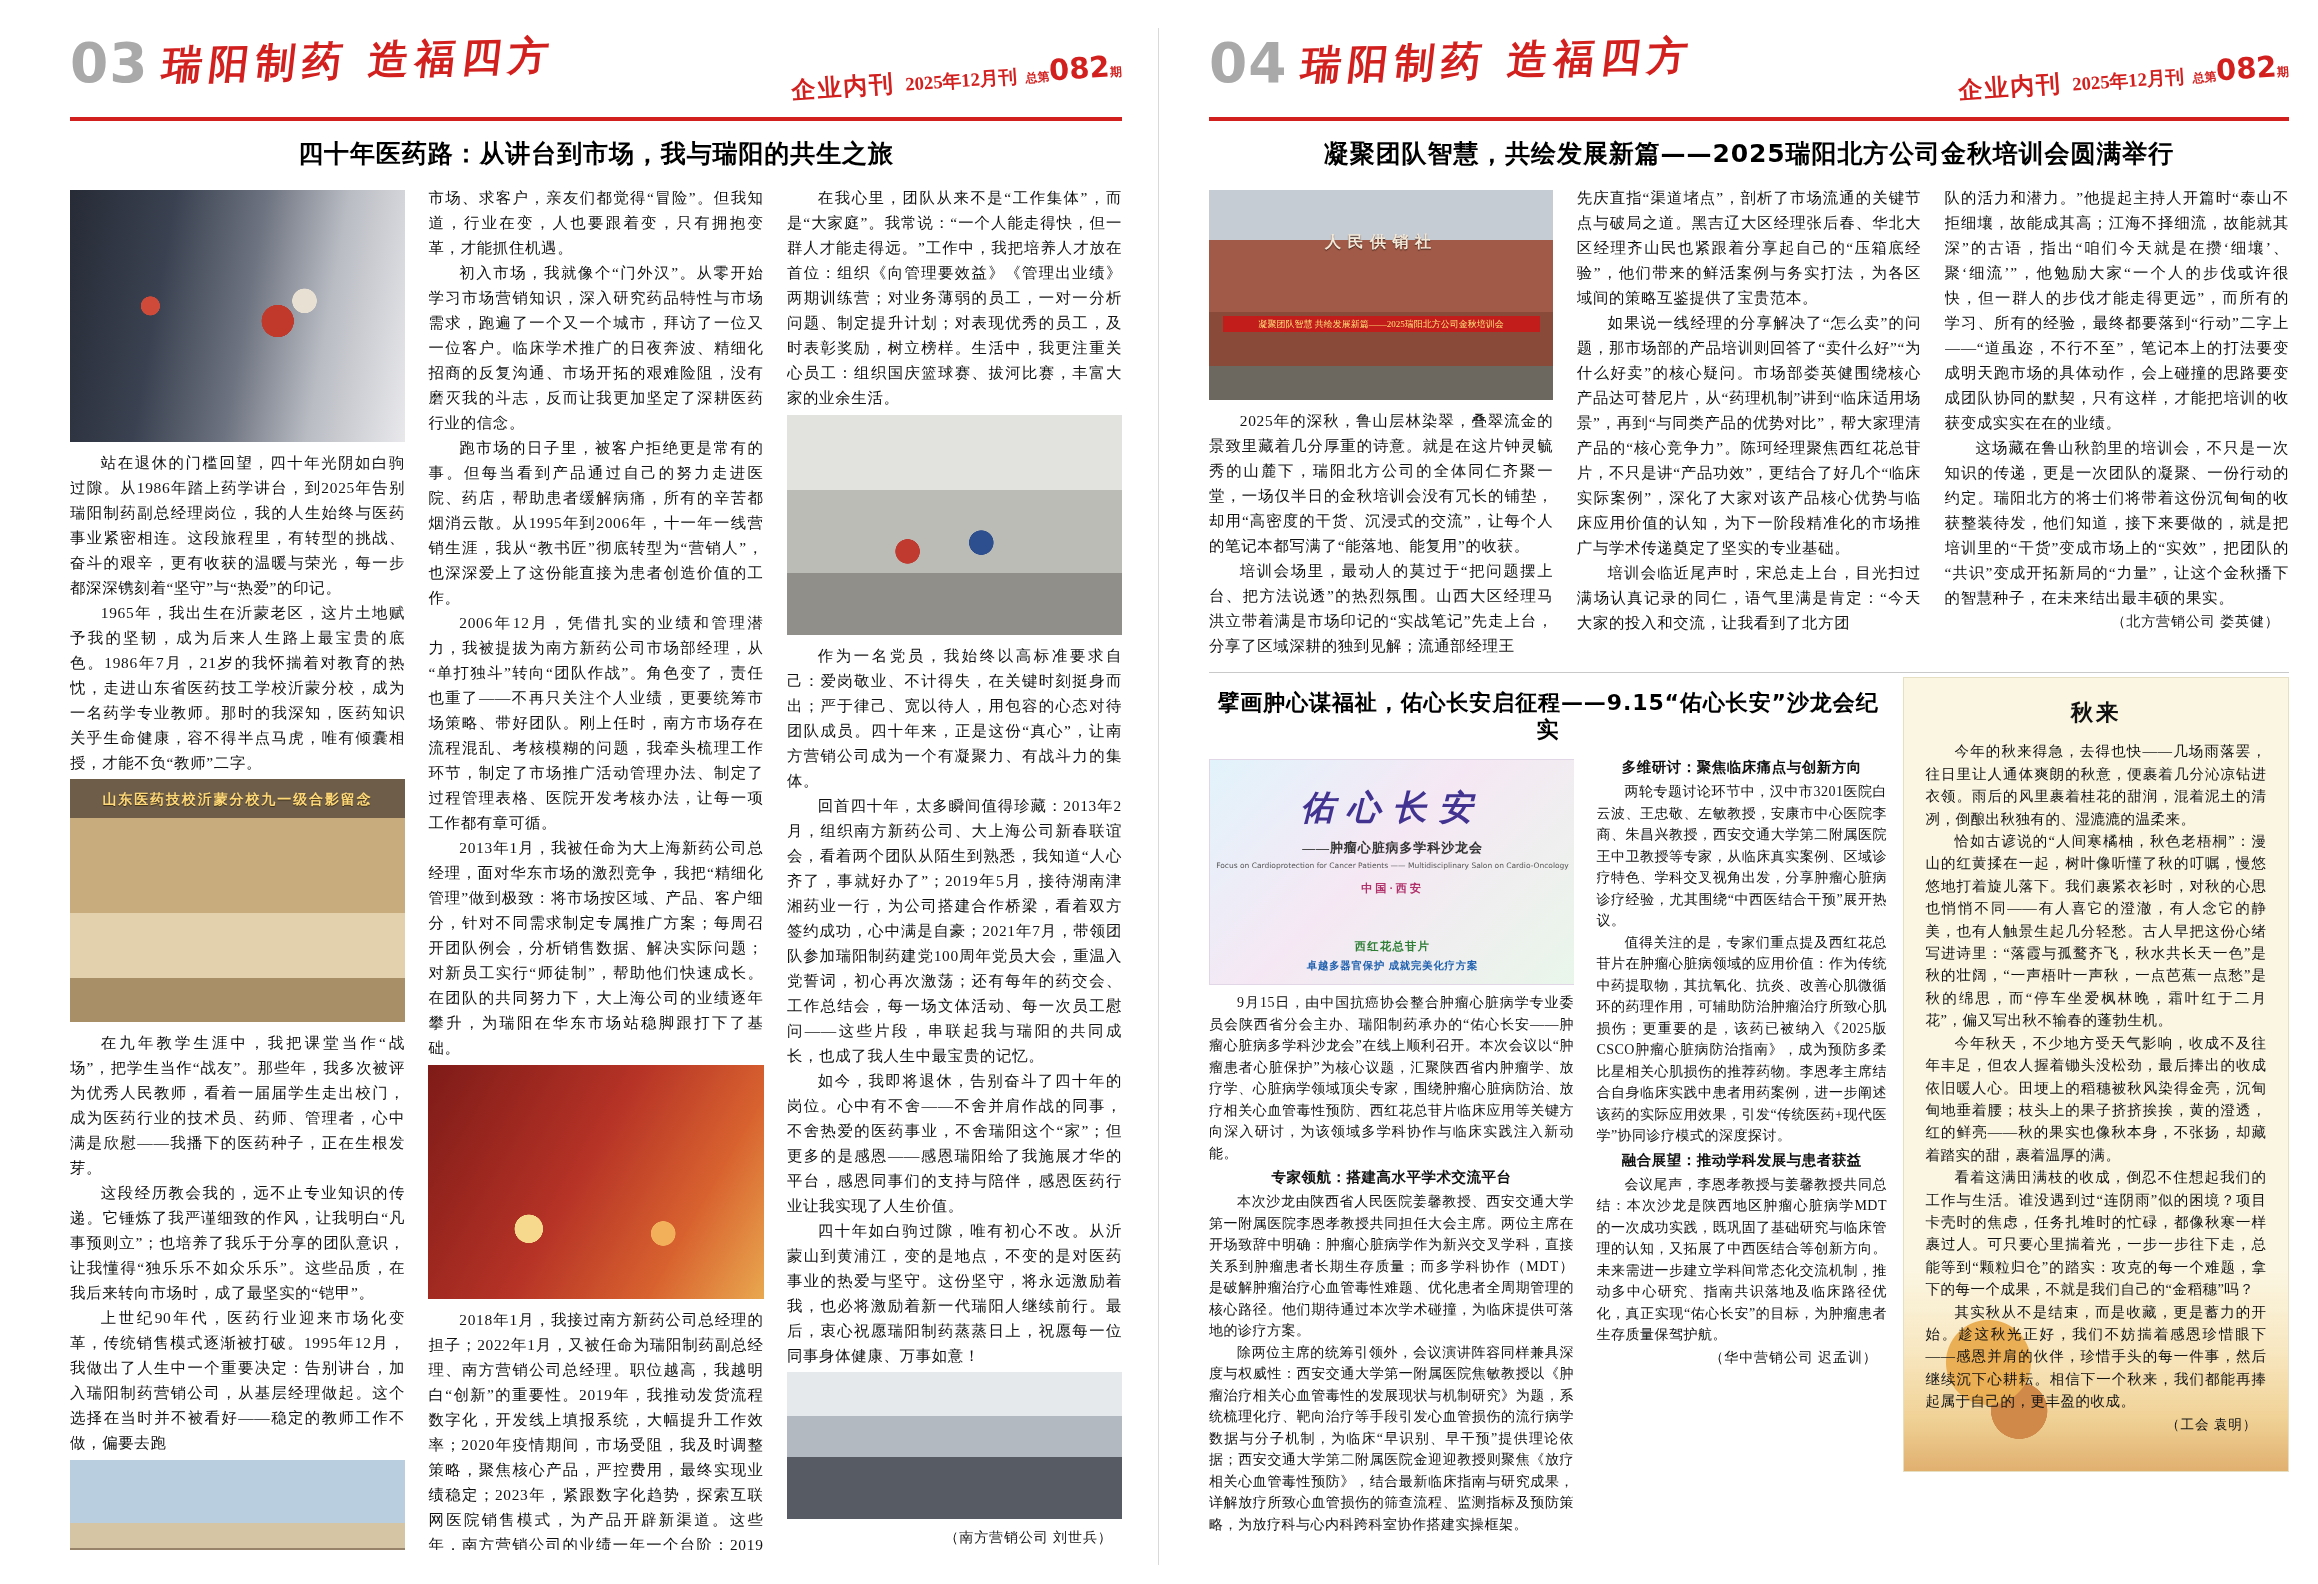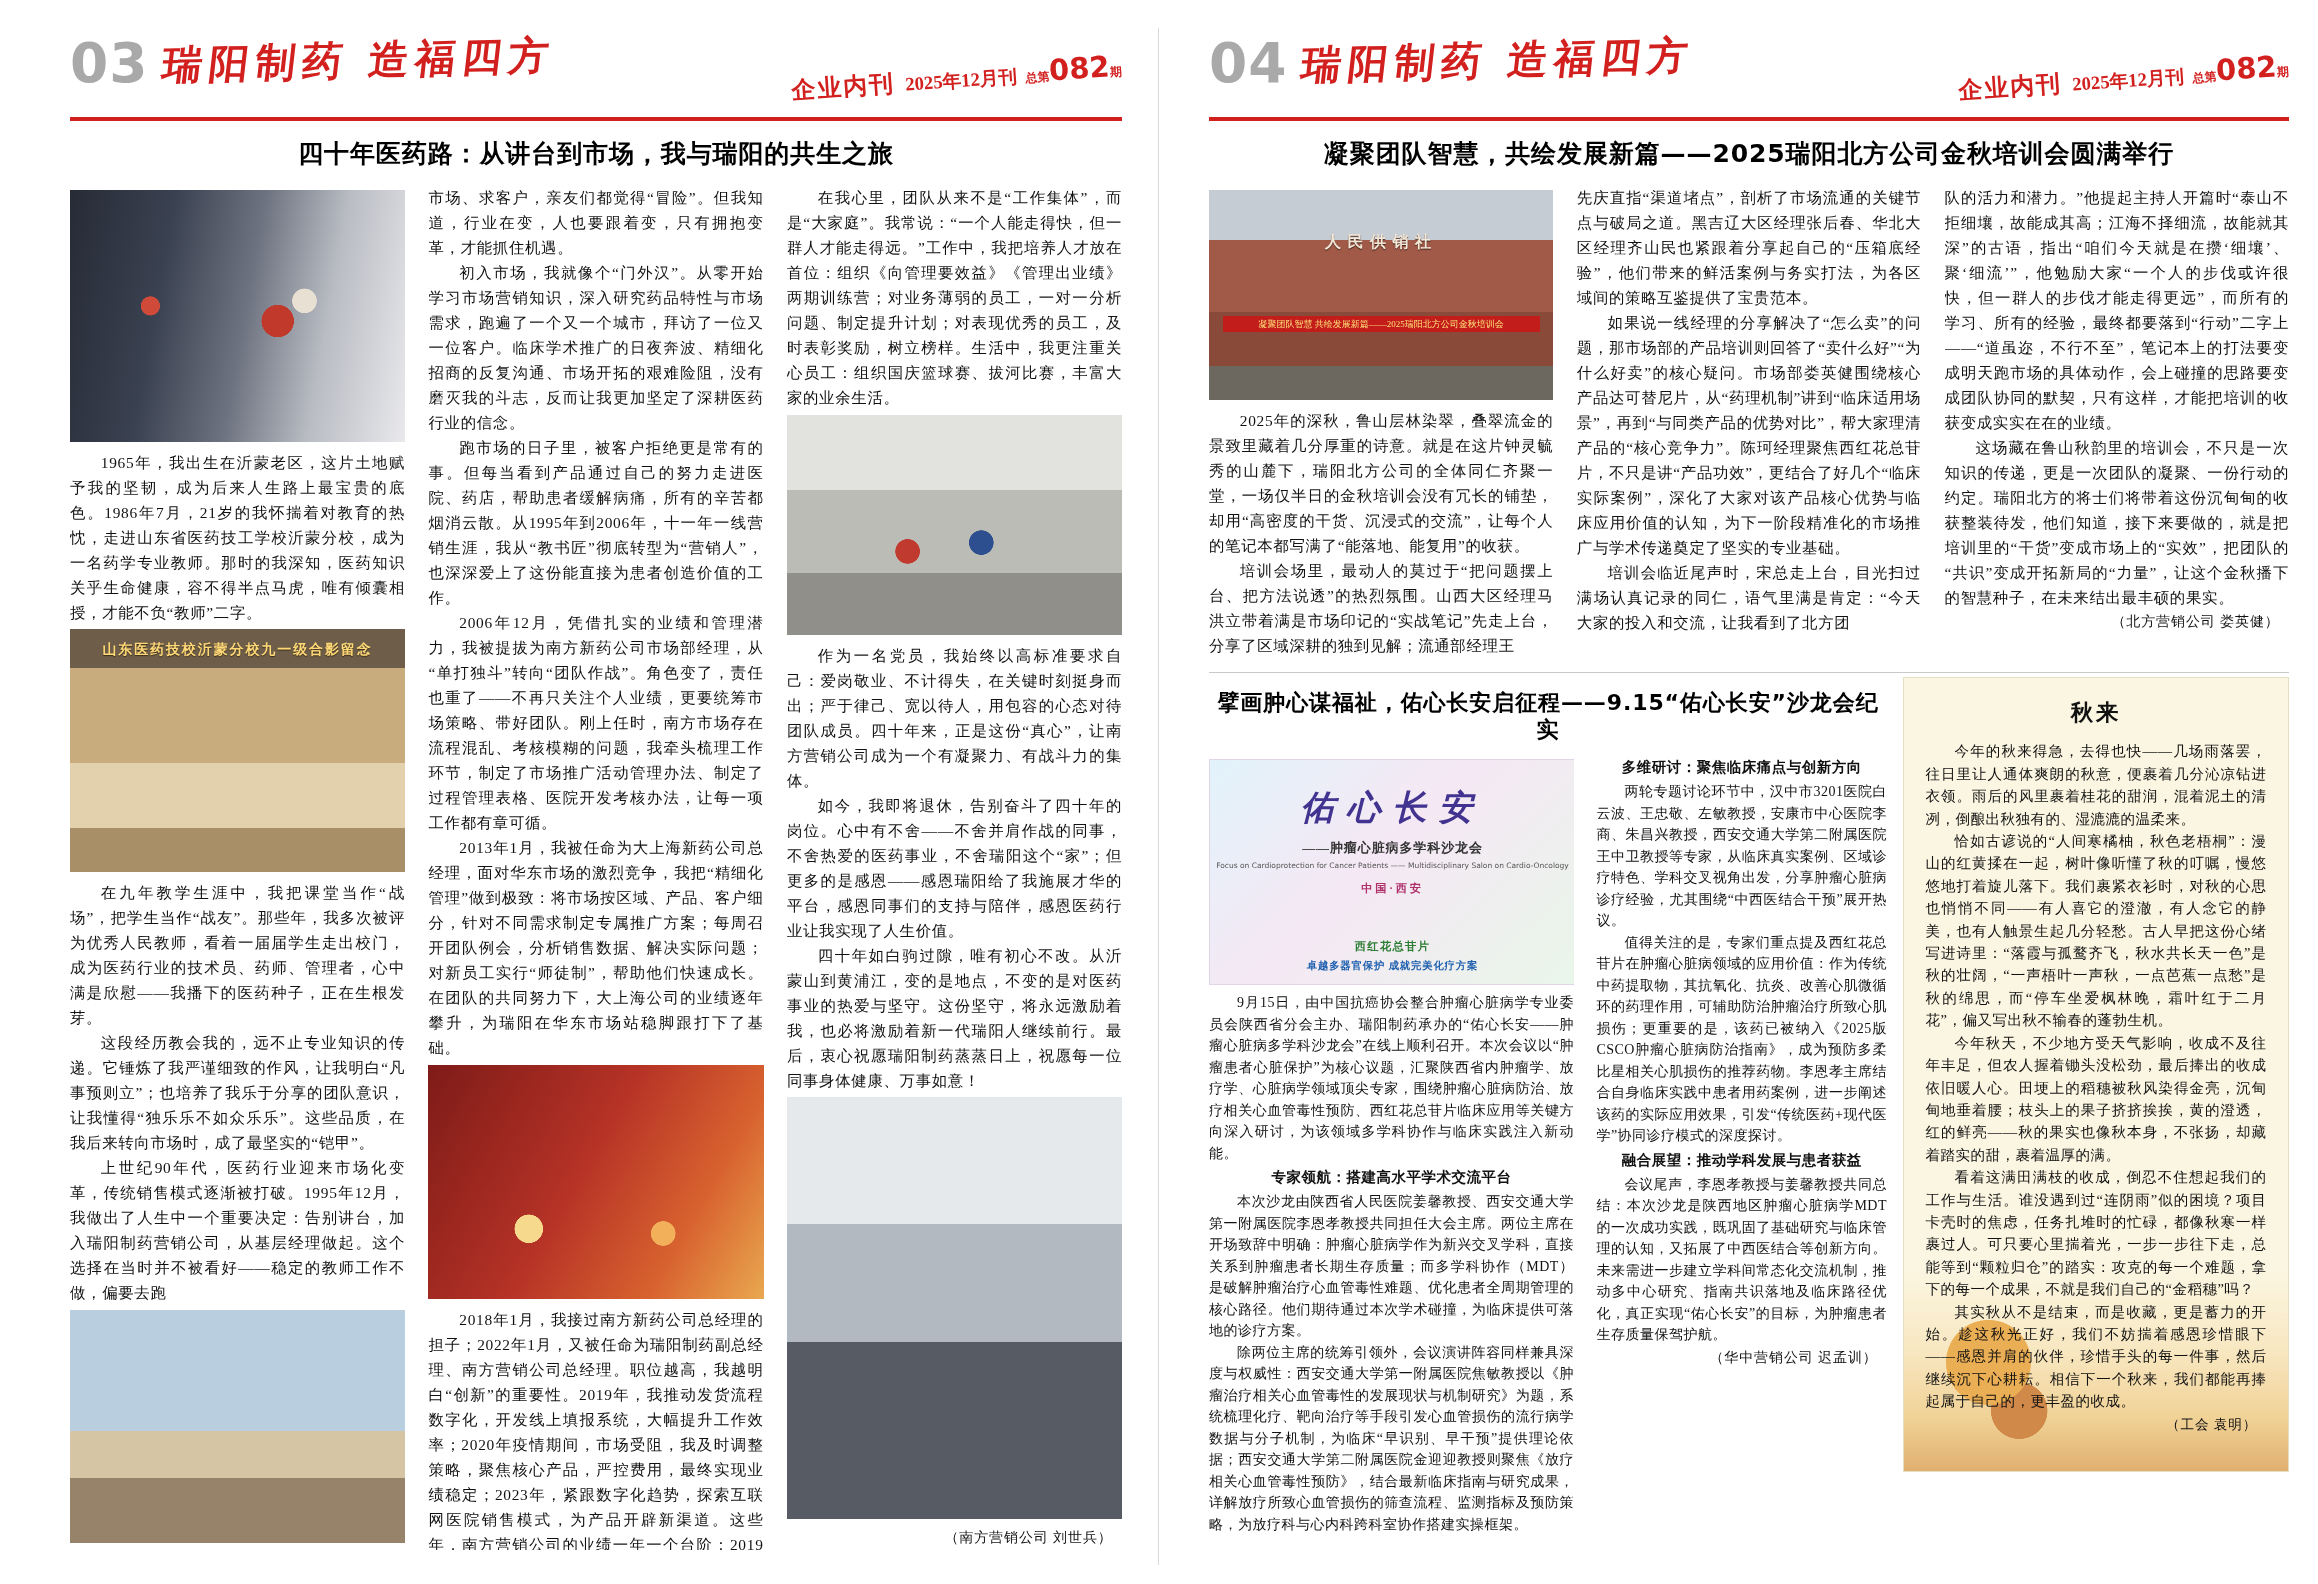--- a/index.html
+++ b/index.html
@@ -123,20 +123,21 @@
           <span class="ia">企业内刊</span>
           <span class="ib">2025年12月刊</span>
           <span class="ic">总第</span><span class="id">082</span><span class="ie">期</span>
         </span>
       </div>
       <div class="red-rule"></div>
       <h1 class="art-title">四十年医药路：从讲台到市场，我与瑞阳的共生之旅</h1>
       <div class="cols p03-cols">
         <div class="col">
             <div class="photo ph-farewell" style="height: 252px;"></div>
+            <p class="para">站在退休的门槛回望，四十年光阴如白驹过隙。从1986年踏上药学讲台，到2025年告别瑞阳制药副总经理岗位，我的人生始终与医药事业紧密相连。这段旅程里，有转型的挑战、奋斗的艰辛，更有收获的温暖与荣光，每一步都深深镌刻着“坚守”与“热爱”的印记。</p>
             <p class="para">1965年，我出生在沂蒙老区，这片土地赋予我的坚韧，成为后来人生路上最宝贵的底色。1986年7月，21岁的我怀揣着对教育的热忱，走进山东省医药技工学校沂蒙分校，成为一名药学专业教师。那时的我深知，医药知识关乎生命健康，容不得半点马虎，唯有倾囊相授，才能不负“教师”二字。</p>
             <div class="photo ph-class" style="height: 243px;">
               <span class="class-title">山东医药技校沂蒙分校九一级合影留念</span>
             </div>
             <p class="para">在九年教学生涯中，我把课堂当作“战场”，把学生当作“战友”。那些年，我多次被评为优秀人民教师，看着一届届学生走出校门，成为医药行业的技术员、药师、管理者，心中满是欣慰——我播下的医药种子，正在生根发芽。</p>
             <p class="para">这段经历教会我的，远不止专业知识的传递。它锤炼了我严谨细致的作风，让我明白“凡事预则立”；也培养了我乐于分享的团队意识，让我懂得“独乐乐不如众乐乐”。这些品质，在我后来转向市场时，成了最坚实的“铠甲”。</p>
             <p class="para">上世纪90年代，医药行业迎来市场化变革，传统销售模式逐渐被打破。1995年12月，我做出了人生中一个重要决定：告别讲台，加入瑞阳制药营销公司，从基层经理做起。这个选择在当时并不被看好——稳定的教师工作不做，偏要去跑</p>
             <div class="photo ph-country fill"></div>
           </div>
         <div class="col">
@@ -145,20 +146,21 @@
             <p class="para">跑市场的日子里，被客户拒绝更是常有的事。但每当看到产品通过自己的努力走进医院、药店，帮助患者缓解病痛，所有的辛苦都烟消云散。从1995年到2006年，十一年一线营销生涯，我从“教书匠”彻底转型为“营销人”，也深深爱上了这份能直接为患者创造价值的工作。</p>
             <p class="para">2006年12月，凭借扎实的业绩和管理潜力，我被提拔为南方新药公司市场部经理，从“单打独斗”转向“团队作战”。角色变了，责任也重了——不再只关注个人业绩，更要统筹市场策略、带好团队。刚上任时，南方市场存在流程混乱、考核模糊的问题，我牵头梳理工作环节，制定了市场推广活动管理办法、制定了过程管理表格、医院开发考核办法，让每一项工作都有章可循。</p>
             <p class="para">2013年1月，我被任命为大上海新药公司总经理，面对华东市场的激烈竞争，我把“精细化管理”做到极致：将市场按区域、产品、客户细分，针对不同需求制定专属推广方案；每周召开团队例会，分析销售数据、解决实际问题；对新员工实行“师徒制”，帮助他们快速成长。在团队的共同努力下，大上海公司的业绩逐年攀升，为瑞阳在华东市场站稳脚跟打下了基础。</p>
             <div class="photo ph-stage" style="height: 234px;"></div>
             <p class="para">2018年1月，我接过南方新药公司总经理的担子；2022年1月，又被任命为瑞阳制药副总经理、南方营销公司总经理。职位越高，我越明白“创新”的重要性。2019年，我推动发货流程数字化，开发线上填报系统，大幅提升工作效率；2020年疫情期间，市场受阻，我及时调整策略，聚焦核心产品，严控费用，最终实现业绩稳定；2023年，紧跟数字化趋势，探索互联网医院销售模式，为产品开辟新渠道。这些年，南方营销公司的业绩一年一个台阶：2019年任务完成率103.7%，2021年达126.01%，2022、2023年更是连续提前两个月完成全年任务——这份成绩单，是团队每一个人用汗水换来的。</p>
           </div>
         <div class="col">
             <p class="para">在我心里，团队从来不是“工作集体”，而是“大家庭”。我常说：“一个人能走得快，但一群人才能走得远。”工作中，我把培养人才放在首位：组织《向管理要效益》《管理出业绩》两期训练营；对业务薄弱的员工，一对一分析问题、制定提升计划；对表现优秀的员工，及时表彰奖励，树立榜样。生活中，我更注重关心员工：组织国庆篮球赛、拔河比赛，丰富大家的业余生活。</p>
             <div class="photo ph-basket" style="height: 220px;"></div>
             <p class="para">作为一名党员，我始终以高标准要求自己：爱岗敬业、不计得失，在关键时刻挺身而出；严于律己、宽以待人，用包容的心态对待团队成员。四十年来，正是这份“真心”，让南方营销公司成为一个有凝聚力、有战斗力的集体。</p>
+            <p class="para">回首四十年，太多瞬间值得珍藏：2013年2月，组织南方新药公司、大上海公司新春联谊会，看着两个团队从陌生到熟悉，我知道“人心齐了，事就好办了”；2019年5月，接待湖南津湘药业一行，为公司搭建合作桥梁，看着双方签约成功，心中满是自豪；2021年7月，带领团队参加瑞阳制药建党100周年党员大会，重温入党誓词，初心再次激荡；还有每年的药交会、工作总结会，每一场文体活动、每一次员工慰问——这些片段，串联起我与瑞阳的共同成长，也成了我人生中最宝贵的记忆。</p>
             <p class="para">如今，我即将退休，告别奋斗了四十年的岗位。心中有不舍——不舍并肩作战的同事，不舍热爱的医药事业，不舍瑞阳这个“家”；但更多的是感恩——感恩瑞阳给了我施展才华的平台，感恩同事们的支持与陪伴，感恩医药行业让我实现了人生价值。</p>
             <p class="para">四十年如白驹过隙，唯有初心不改。从沂蒙山到黄浦江，变的是地点，不变的是对医药事业的热爱与坚守。这份坚守，将永远激励着我，也必将激励着新一代瑞阳人继续前行。最后，衷心祝愿瑞阳制药蒸蒸日上，祝愿每一位同事身体健康、万事如意！</p>
             <div class="photo ph-group fill"></div>
             <div class="byline">（南方营销公司 刘世兵）</div>
           </div>
       </div>
     </div>
   </div>
 
   <div class="center-divider"></div>

